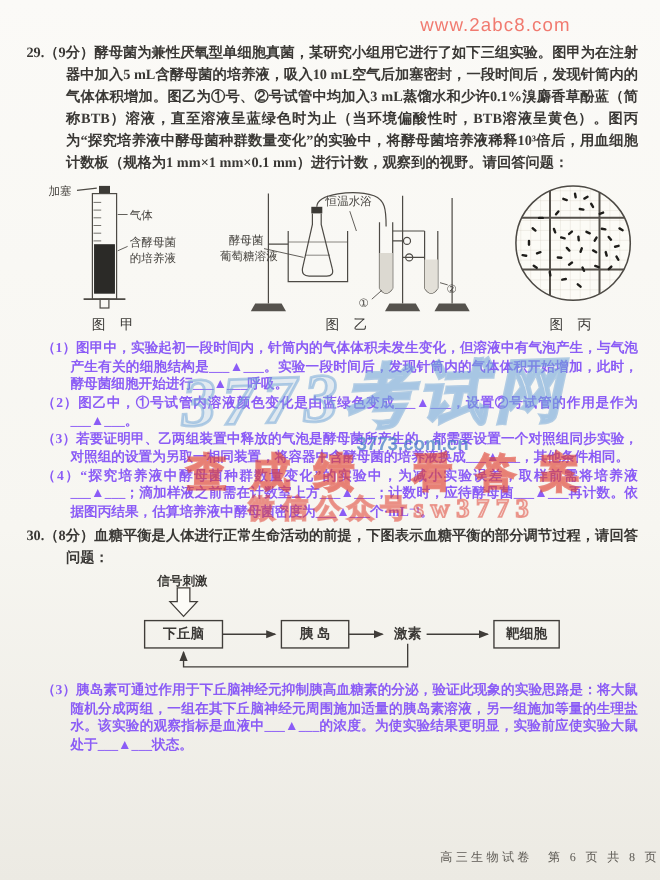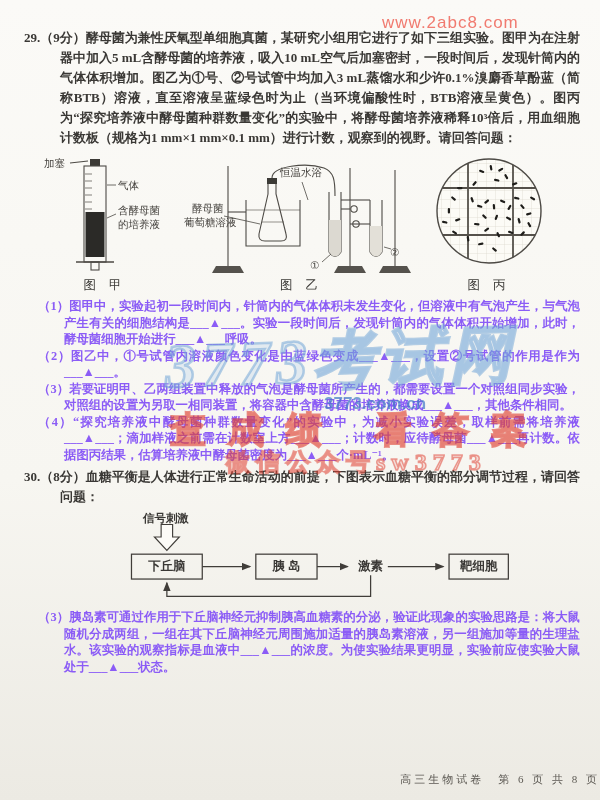--- a/index.html
+++ b/index.html
@@ -3,23 +3,23 @@
 <meta charset="utf-8">
 <style>
   html,body{margin:0;padding:0}
   body{
     width:600px;height:800px;position:relative;overflow:hidden;
     background:linear-gradient(180deg,#fbfaf7 0%,#f7f6f1 60%,#eceae3 100%);
     font-family:"Liberation Serif","DejaVu Serif",serif;
     color:#353330;
   }
   .content{position:relative;padding:24px 20px 0 24px;font-size:13px;text-align:justify}
-  .qpara{margin:4px 0 2px 0;padding-left:36px;text-indent:-36px;line-height:20px;font-weight:600;color:#3a3835}
+  .qpara{margin:14px 0 2px 0;padding-left:36px;text-indent:-36px;line-height:20px;font-weight:600;color:#3a3835}
   .sub{margin:0;padding-left:40px;text-indent:-26px;line-height:16.5px;font-size:12.4px;font-weight:600;color:#8b5cf6}
-  .figrow{display:flex;align-items:flex-end;justify-content:flex-start;gap:4px;margin:6px 0 4px 6px}
+  .figrow{display:flex;align-items:flex-end;justify-content:flex-start;gap:20px;margin:6px 0 4px 6px}
   .fig{display:flex;flex-direction:column;align-items:center}
   .figcap{font-size:12.5px;letter-spacing:5px;margin-top:1px;color:#3a3835;font-weight:400}
   .figtext{font-size:10.5px;fill:#45423e}
   .diagwrap{margin:3px 0 3px 52px}
   .footer{position:absolute;left:0;bottom:13px;width:100%;text-align:right;
     font-size:11px;color:#5c5953;letter-spacing:3px}
   
   .wm{position:absolute;pointer-events:none;white-space:nowrap;z-index:5}
   .wm-top{left:382px;top:13px;font-size:17px;color:rgba(238,100,88,.85);
     font-family:"Liberation Sans","DejaVu Sans",sans-serif;letter-spacing:1px}

